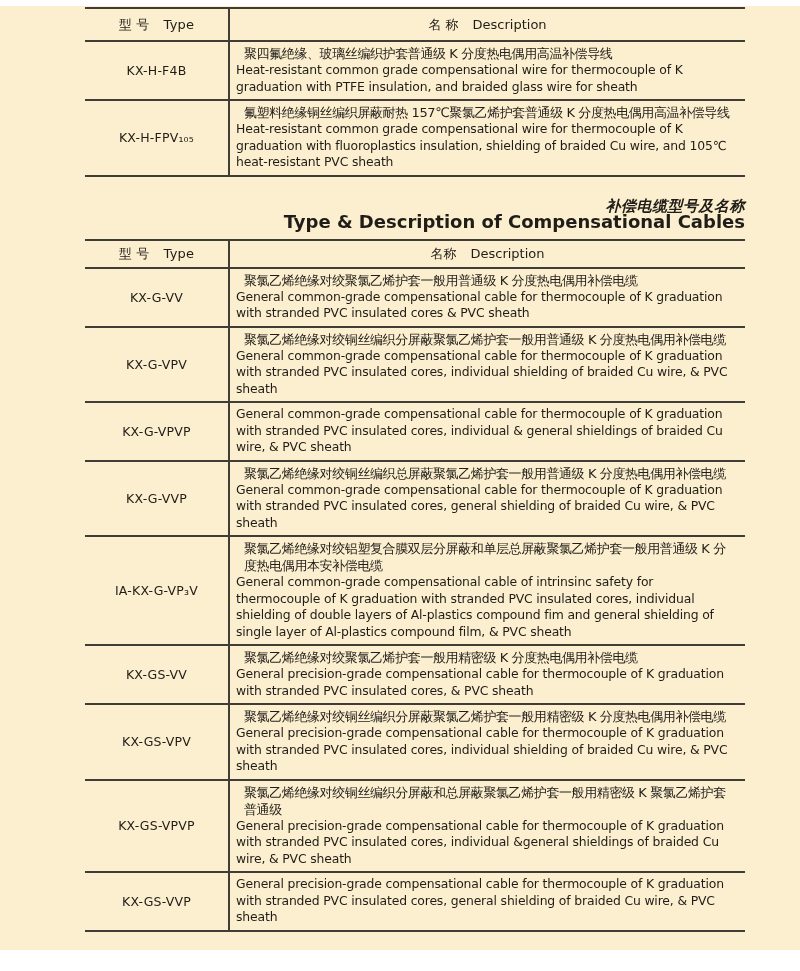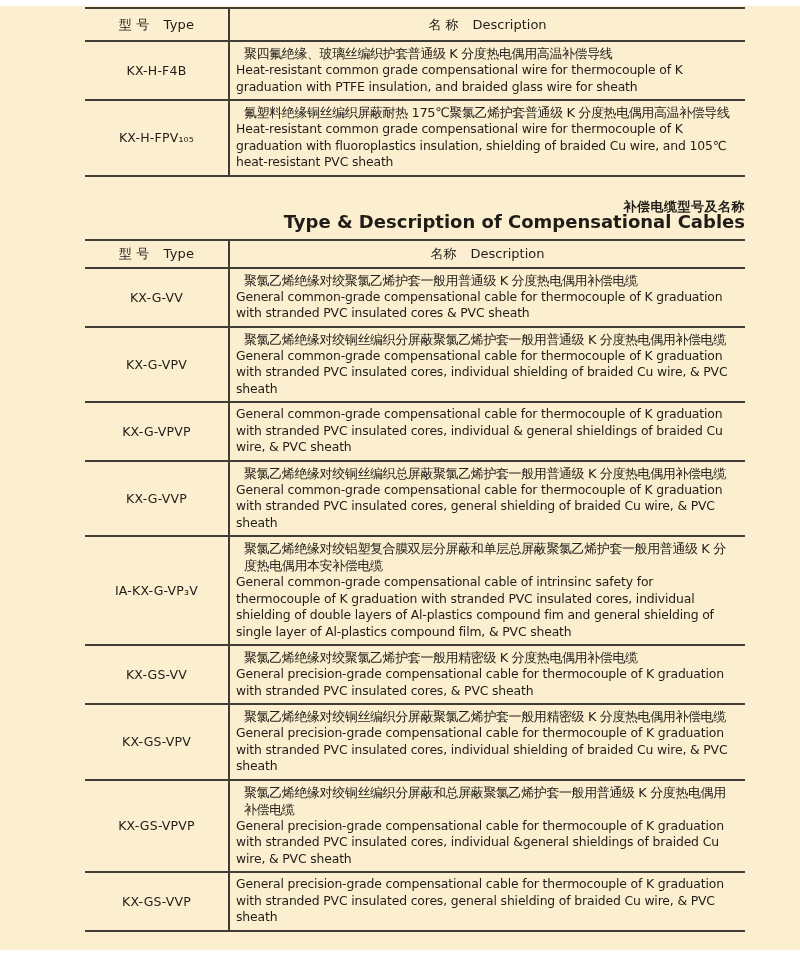--- a/index.html
+++ b/index.html
@@ -38,21 +38,21 @@
   }
   .hdr-type{display:flex;align-items:center;justify-content:center;gap:14px;font-size:13px;}
   .hdr-desc{display:flex;align-items:center;justify-content:center;gap:14px;font-size:13px;}
   .t1 .hdr{height:33px;}
   .t2 .hdr{height:28px;}
   .zh{font-size:13px;line-height:17px;letter-spacing:-0.4px;margin-left:8px;}
   .en{font-size:12.4px;line-height:16.5px;letter-spacing:-0.15px;}
   .section-heading{
     margin:22px 55px 9px 0;text-align:right;font-weight:bold;
   }
-  .section-heading .zh-title{font-size:13px;line-height:15px;letter-spacing:0.5px;}
+  .section-heading .zh-title{font-size:15px;line-height:15px;letter-spacing:0.5px;font-style:italic;}
   .section-heading .en-title{font-size:18px;line-height:16px;}
   .t1{margin-top:1px;}
 </style>
 </head>
 <body>
 
 <div class="paper">
 
   <div class="tbl t1">
     <div class="row hdr">
@@ -70,21 +70,21 @@
       <div class="cell-type">KX-H-F4B</div>
       <div class="cell-desc">
         <div class="zh">聚四氟绝缘、玻璃丝编织护套普通级 K 分度热电偶用高温补偿导线</div>
         <div class="en">Heat-resistant common grade compensational wire for thermocouple of K graduation with PTFE insulation, and braided glass wire for sheath</div>
       </div>
     </div>
 
     <div class="row">
       <div class="cell-type">KX-H-FPV₁₀₅</div>
       <div class="cell-desc">
-        <div class="zh">氟塑料绝缘铜丝编织屏蔽耐热 175℃聚氯乙烯护套普通级 K 分度热电偶用高温补偿导线</div>
+        <div class="zh">氟塑料绝缘铜丝编织屏蔽耐热 157℃聚氯乙烯护套普通级 K 分度热电偶用高温补偿导线</div>
         <div class="en">Heat-resistant common grade compensational wire for thermocouple of K graduation with fluoroplastics insulation, shielding of braided Cu wire, and 105℃ heat-resistant PVC sheath</div>
       </div>
     </div>
   </div>
 
   <div class="section-heading">
     <div class="zh-title">补偿电缆型号及名称</div>
     <div class="en-title">Type &amp; Description of Compensational Cables</div>
   </div>
 
@@ -151,21 +151,21 @@
       <div class="cell-type">KX-GS-VPV</div>
       <div class="cell-desc">
         <div class="zh">聚氯乙烯绝缘对绞铜丝编织分屏蔽聚氯乙烯护套一般用精密级 K 分度热电偶用补偿电缆</div>
         <div class="en">General precision-grade compensational cable for thermocouple of K graduation with stranded PVC insulated cores, individual shielding of braided Cu wire, &amp; PVC sheath</div>
       </div>
     </div>
 
     <div class="row">
       <div class="cell-type">KX-GS-VPVP</div>
       <div class="cell-desc">
-        <div class="zh">聚氯乙烯绝缘对绞铜丝编织分屏蔽和总屏蔽聚氯乙烯护套一般用普通级 K 分度热电偶用补偿电缆</div>
+        <div class="zh">聚氯乙烯绝缘对绞铜丝编织分屏蔽和总屏蔽聚氯乙烯护套一般用精密级 K 聚氯乙烯护套普通级</div>
         <div class="en">General precision-grade compensational cable for thermocouple of K graduation with stranded PVC insulated cores, individual &amp;general shieldings of braided Cu wire, &amp; PVC sheath</div>
       </div>
     </div>
 
     <div class="row">
       <div class="cell-type">KX-GS-VVP</div>
       <div class="cell-desc">
         <div class="en">General precision-grade compensational cable for thermocouple of K graduation with stranded PVC insulated cores, general shielding of braided Cu wire, &amp; PVC sheath</div>
       </div>
     </div>

